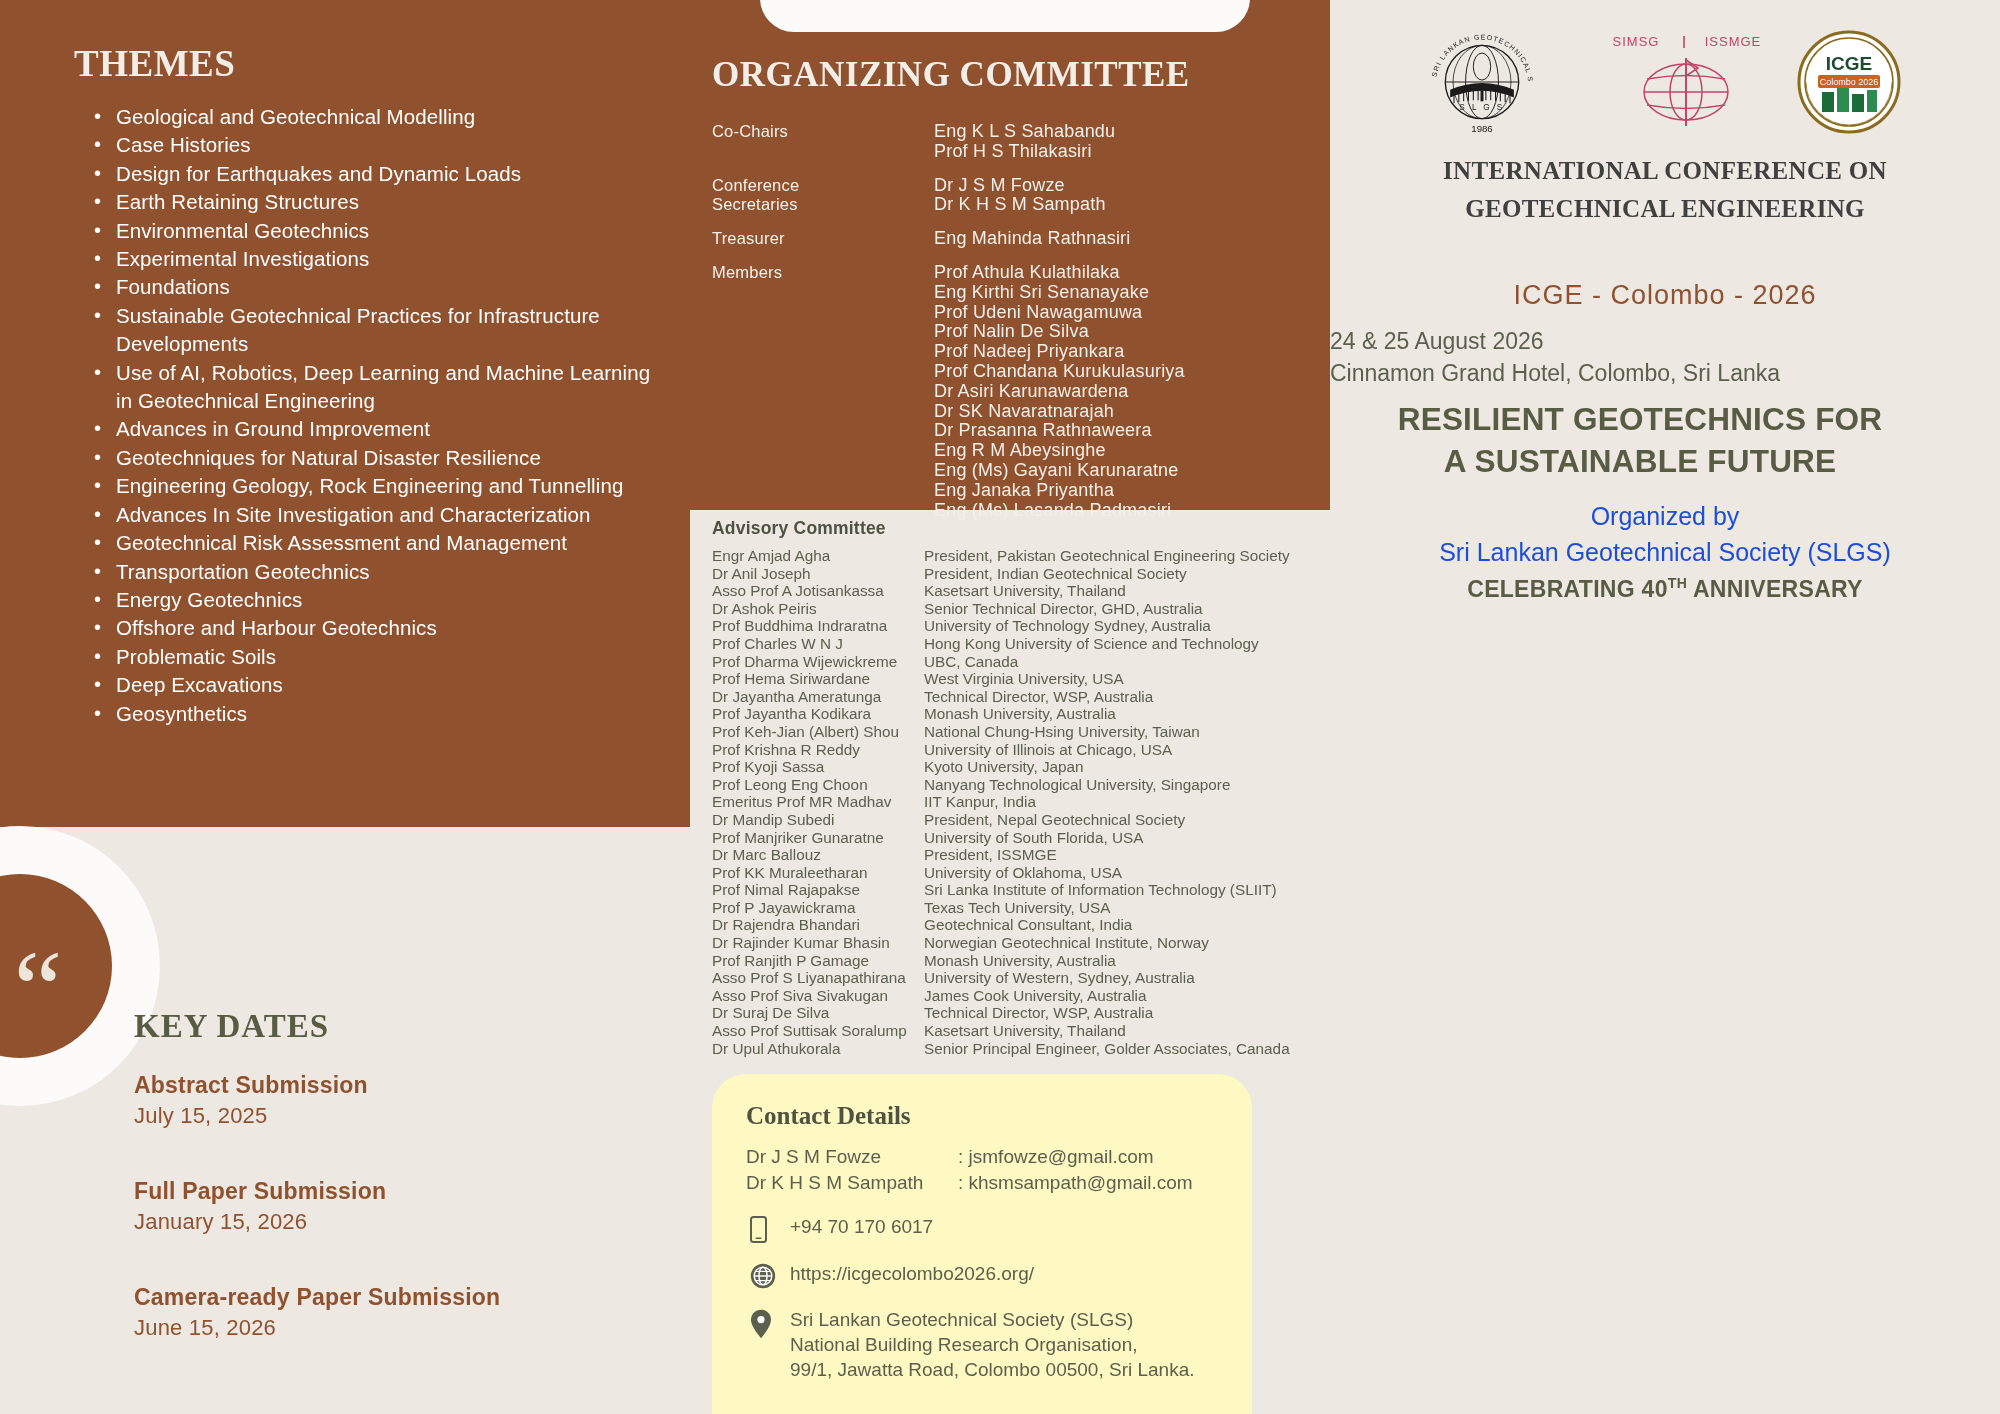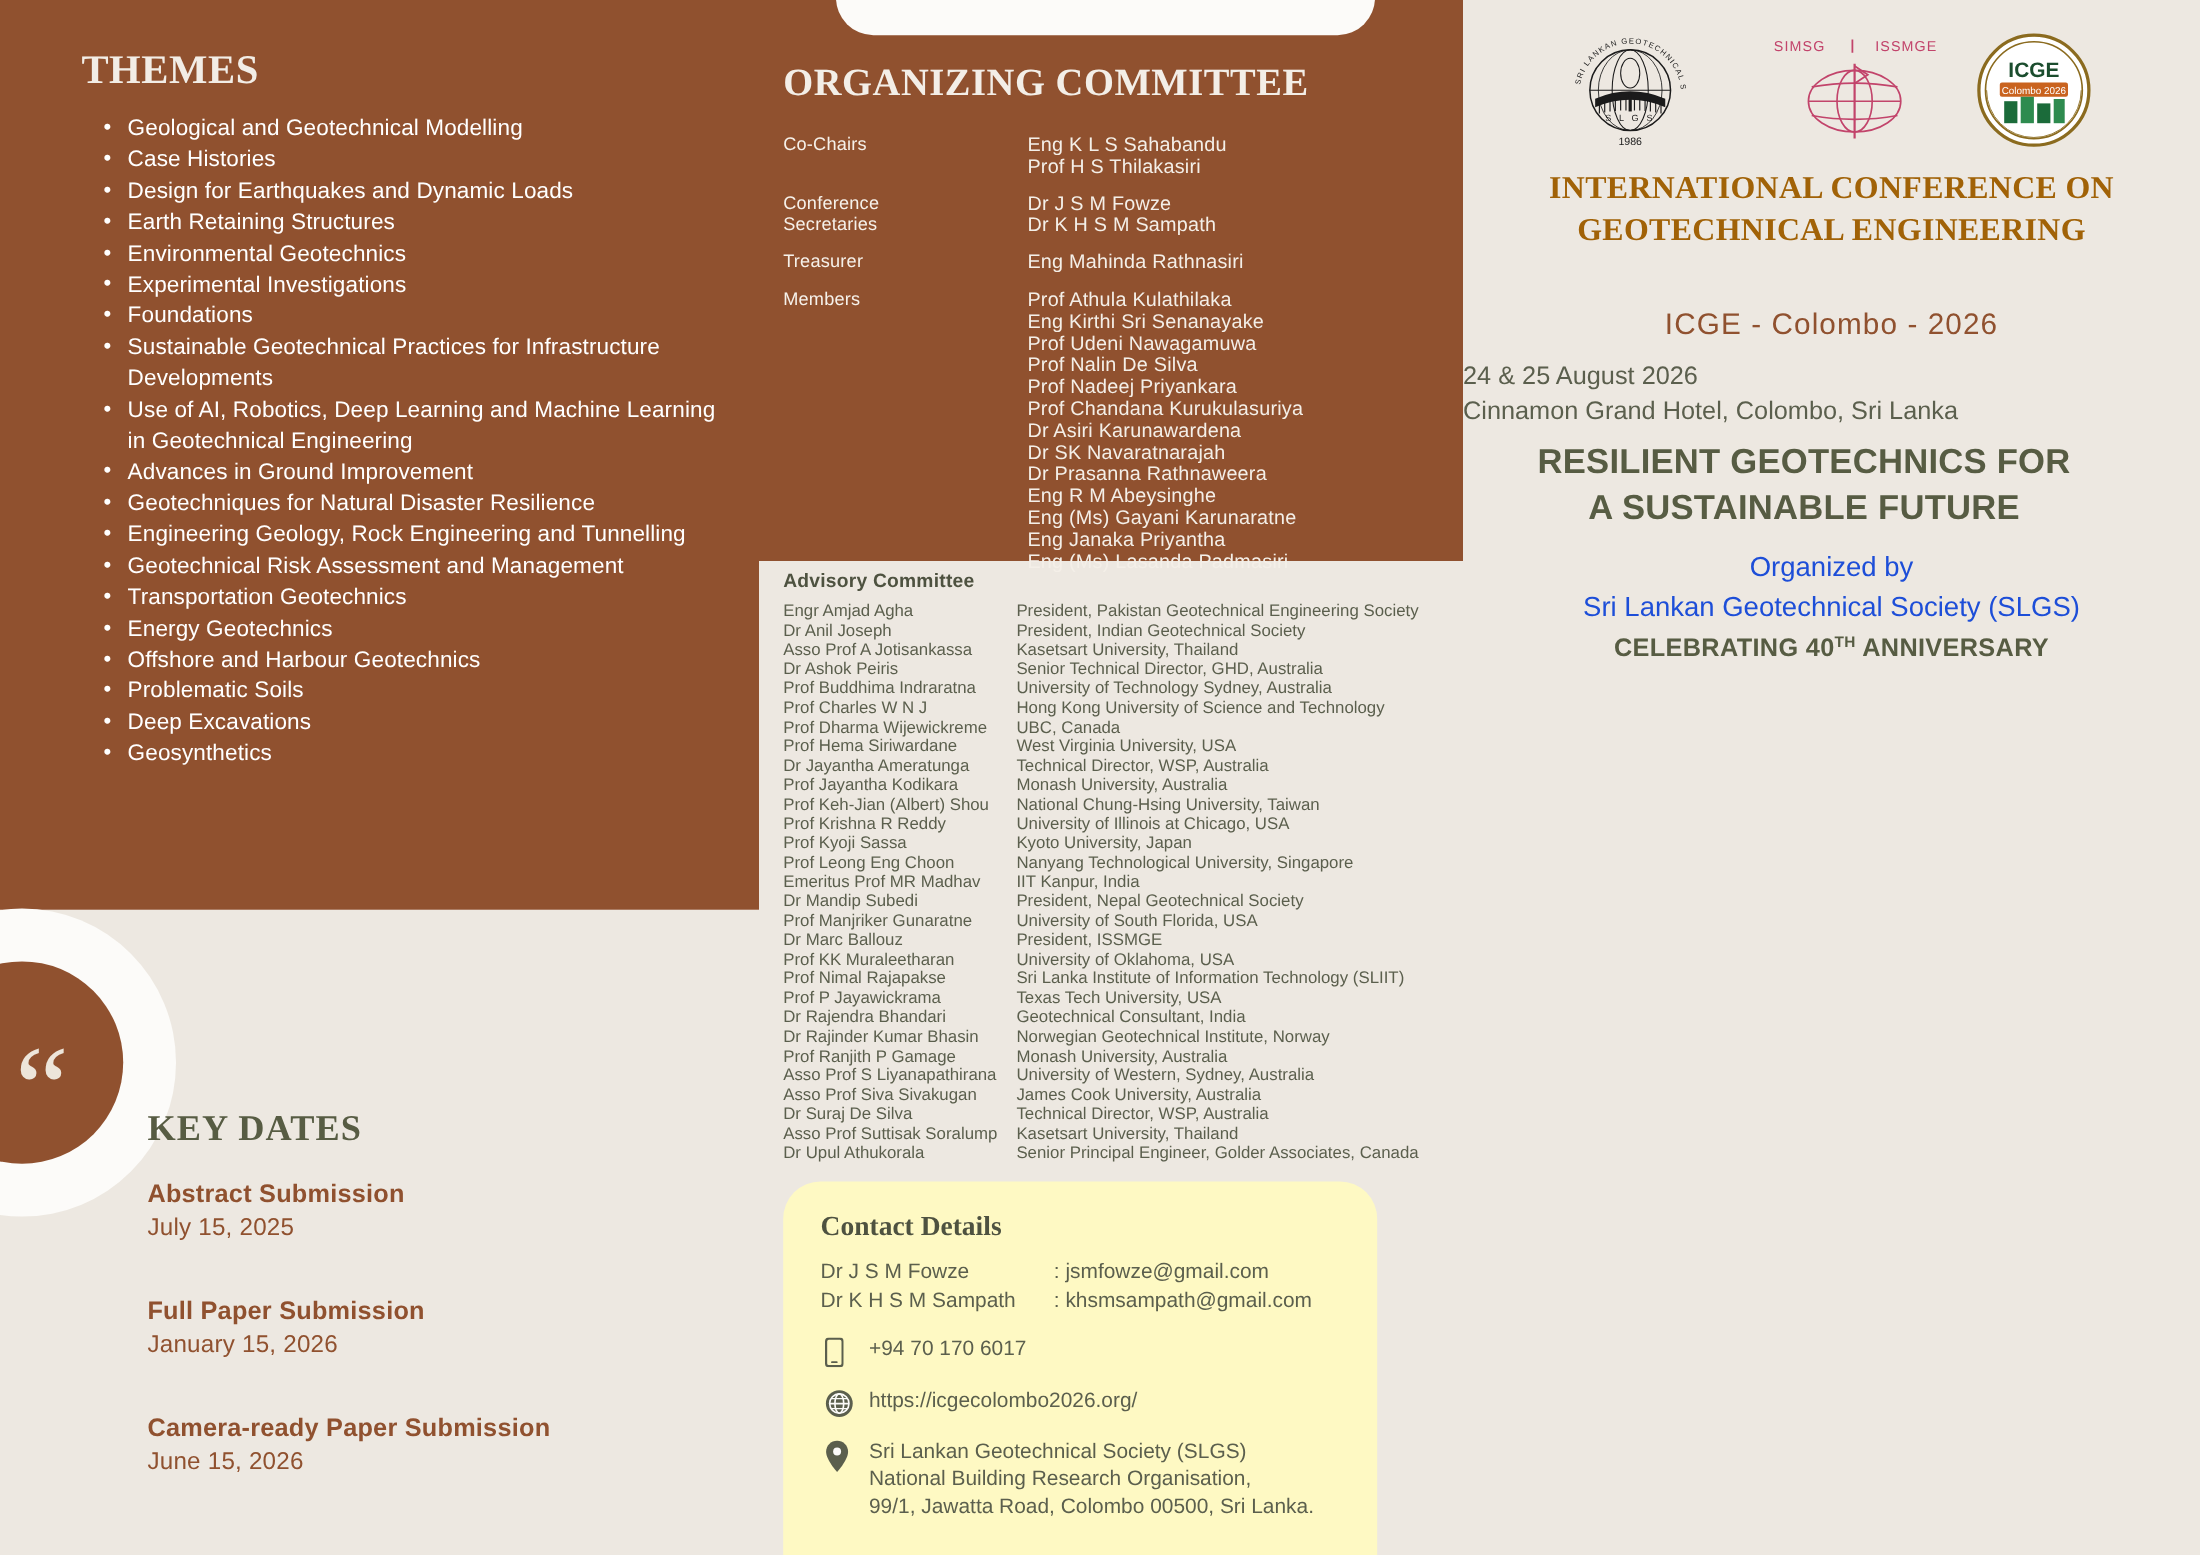--- a/index.html
+++ b/index.html
@@ -116,21 +116,21 @@
   
   .col3 { position: absolute; left: 1330px; top: 0; width: 670px; height: 1414px; background: #EDE8E1; }
   .logos { position: absolute; left: 0; top: 26px; width: 670px; height: 110px; }
   .logo-slgs { position: absolute; left: 94px; top: 0; width: 116px; height: 112px; }
   .logo-issmge { position: absolute; left: 276px; top: 4px; width: 160px; height: 104px; }
   .logo-icge { position: absolute; left: 464px; top: 4px; width: 110px; height: 104px; }
 
   .conf-title {
     position: absolute; left: 0; top: 152px; width: 670px; text-align: center;
     font-family: "Liberation Serif", serif; font-weight: 700;
-    font-size: 29px; line-height: 38px; color: #a16207; letter-spacing: .3px;
+    font-size: 25px; line-height: 38px; color: #404040; letter-spacing: .3px;
   }
   .conf-sub {
     position: absolute; left: 0; top: 280px; width: 670px; text-align: center;
     font-size: 27px; color: #90512F; letter-spacing: 1px;
   }
   .conf-dates {
     position: absolute; left: 0; top: 325px; width: 670px; text-align: left;
     font-size: 23px; line-height: 32px; color: #5B5F4D;
   }
   .conf-theme {
@@ -162,20 +162,21 @@
           <li>Design for Earthquakes and Dynamic Loads</li>
           <li>Earth Retaining Structures</li>
           <li>Environmental Geotechnics</li>
           <li>Experimental Investigations</li>
           <li>Foundations</li>
           <li>Sustainable Geotechnical Practices for Infrastructure Developments</li>
           <li>Use of AI, Robotics, Deep Learning and Machine Learning in Geotechnical Engineering</li>
           <li>Advances in Ground Improvement</li>
           <li>Geotechniques for Natural Disaster Resilience</li>
           <li>Engineering Geology, Rock Engineering and Tunnelling</li>
+          <li>Advances In Site Investigation and Characterization</li>
           <li>Geotechnical Risk Assessment and Management</li>
           <li>Transportation Geotechnics</li>
           <li>Energy Geotechnics</li>
           <li>Offshore and Harbour Geotechnics</li>
           <li>Problematic Soils</li>
           <li>Deep Excavations</li>
           <li>Geosynthetics</li>
         </ul>
     </div>
 

